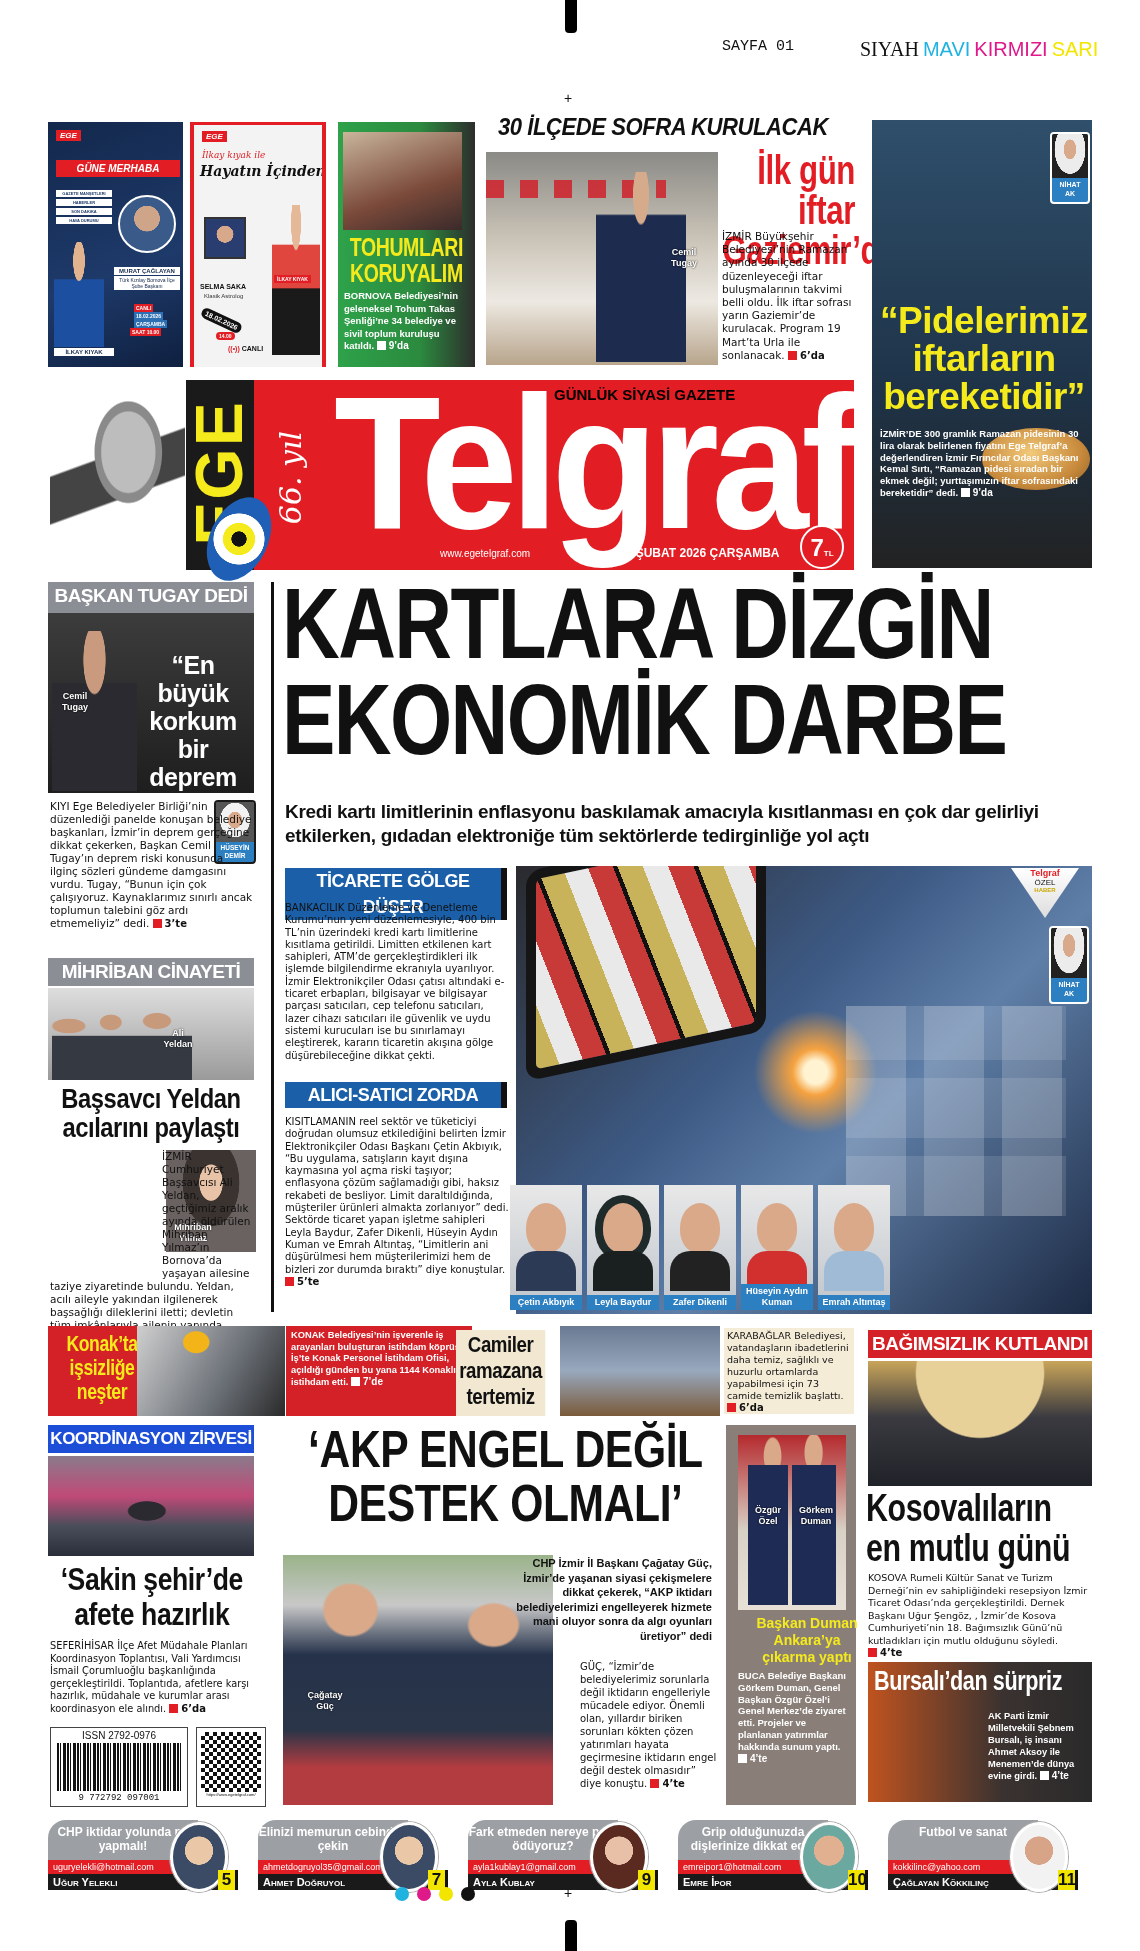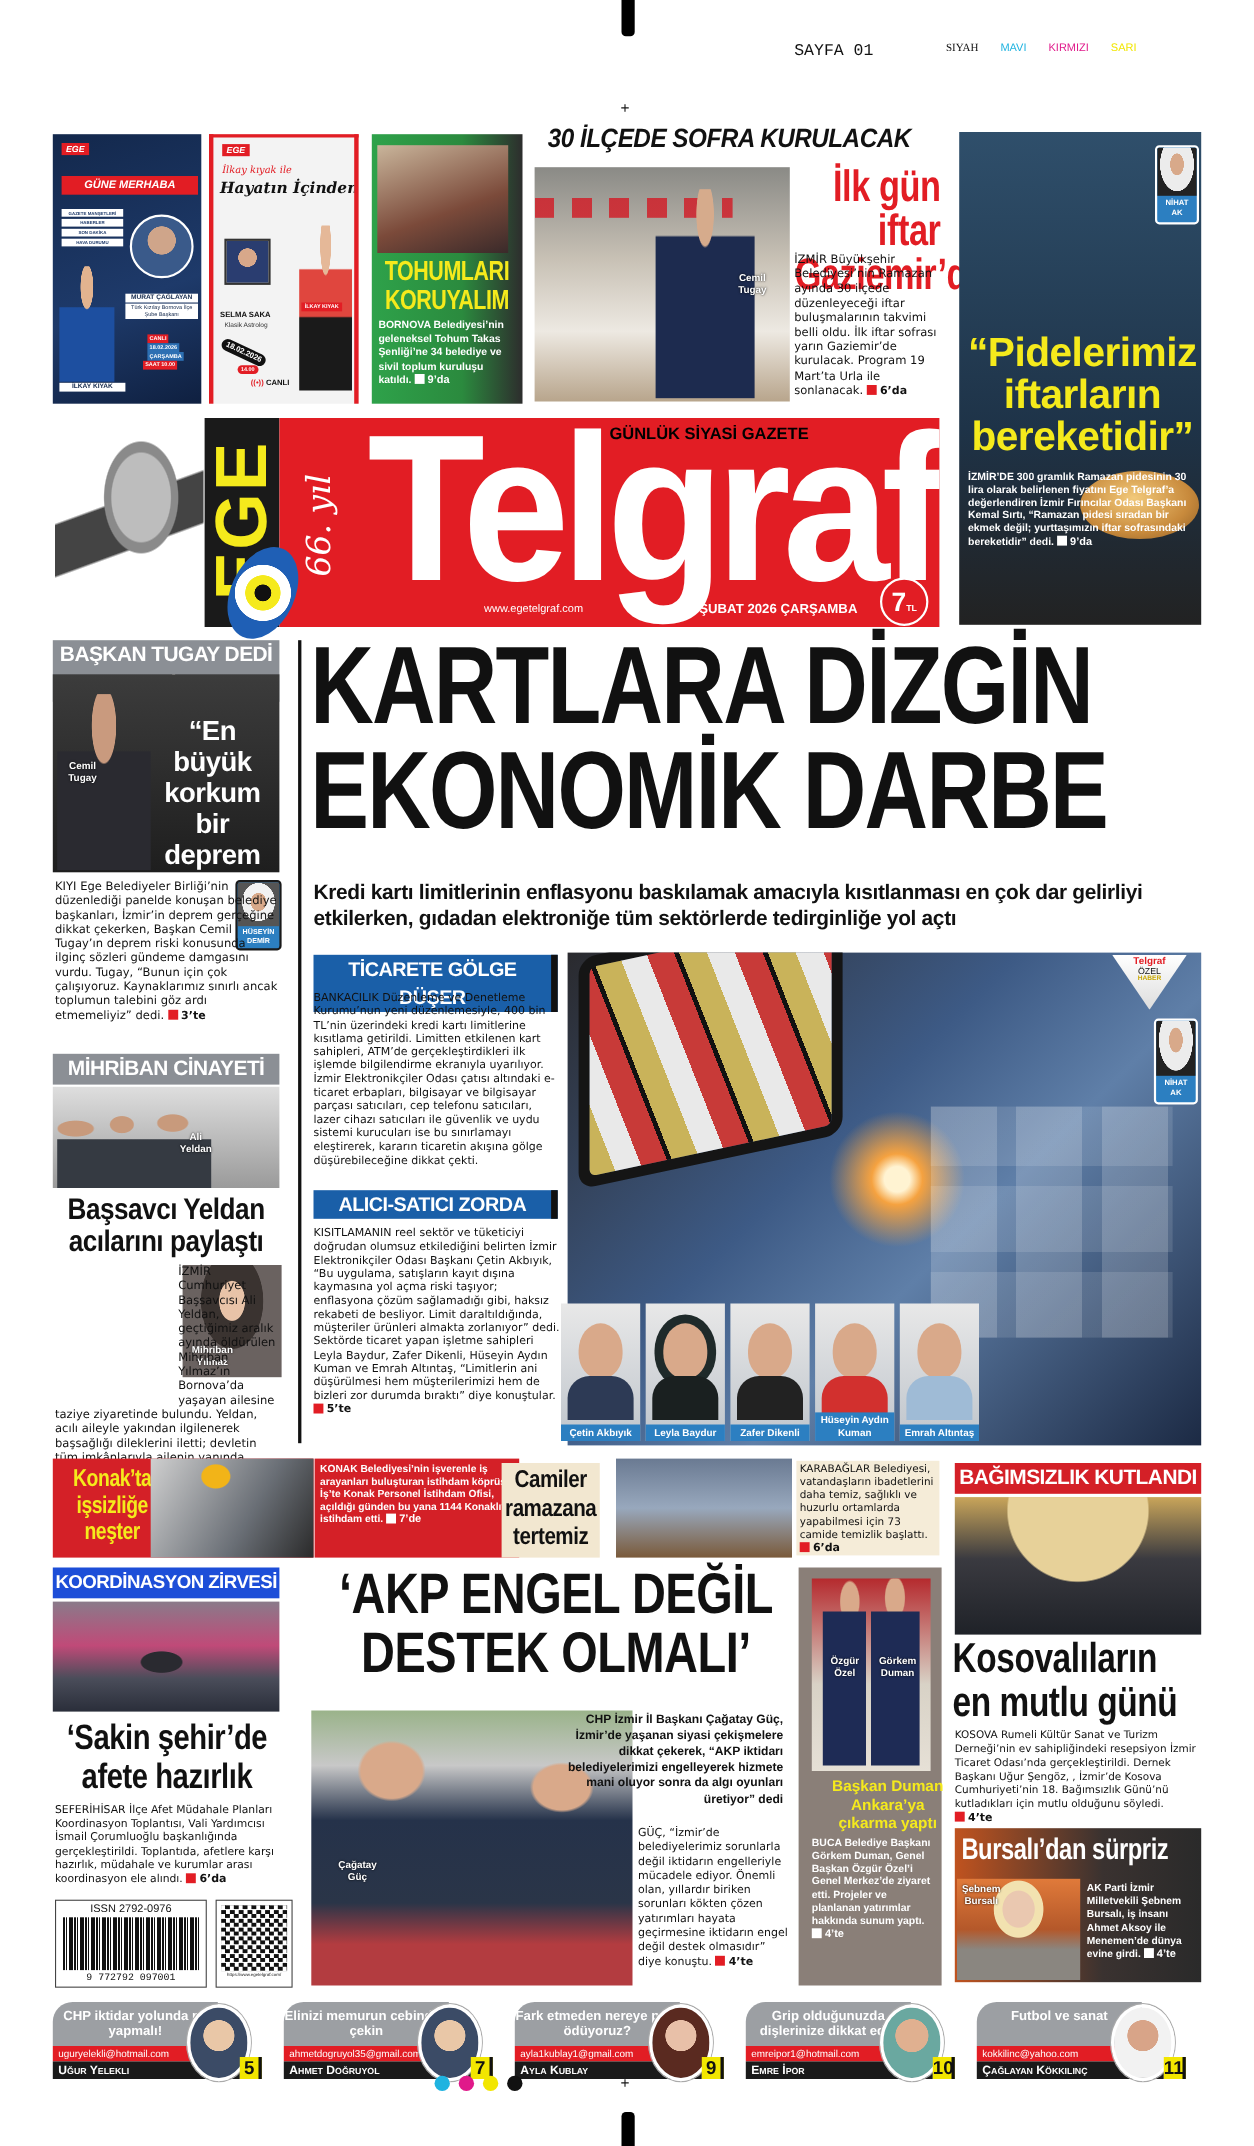--- a/index.html
+++ b/index.html
@@ -25,21 +25,21 @@
 .person{position:absolute;top:1185px;width:72px;height:125px;background:linear-gradient(180deg,#e8e8e8,#bfc5cc)}
 .person .face{position:absolute;left:16px;top:18px;width:40px;height:50px;border-radius:50% 50% 45% 45%;background:#d9a98a}
 .person .suit{position:absolute;left:6px;top:66px;width:60px;height:40px;border-radius:20px 20px 0 0;background:#2d3a55}
 .person .nm{position:absolute;left:0;bottom:0;width:100%;background:#2c7fc1;color:#fff;font-size:9px;font-weight:700;text-align:center;line-height:11px;padding:2px 0}
 </style>
 </head>
 <body>
 
 <div class="abs" style="left:565px;top:0;width:12px;height:33px;background:#000;border-radius:0 0 4px 4px"></div>
 <div class="abs topmarks" style="left:722px;top:38px">SAYFA 01</div>
-<div class="abs" style="left:860px;top:38px;font-size:10px;display:flex;gap:20px">
+<div class="abs" style="left:860px;top:38px;font-size:20px;display:flex;gap:4px">
   <span style="color:#111;font-family:'Liberation Serif',serif">SIYAH</span>
   <span style="color:#1fb3e0">MAVI</span>
   <span style="color:#e0198a">KIRMIZI</span>
   <span style="color:#f2e600">SARI</span>
 </div>
 <div class="abs" style="left:564px;top:90px;font-size:14px">+</div>
 
 <div class="abs" style="left:48px;top:122px;width:135px;height:245px;background:linear-gradient(160deg,#13284c,#1e3a6a 60%,#0f2040);overflow:hidden">
   <div class="abs" style="left:8px;top:8px;background:#e21d24;color:#fff;font-size:8px;font-weight:700;font-style:italic;padding:1px 4px">EGE</div>
   <div class="abs" style="left:8px;top:38px;width:124px;background:#e21d24;color:#fff;font-size:10px;font-weight:700;font-style:italic;text-align:center;padding:3px 0">GÜNE MERHABA</div>
@@ -255,21 +255,21 @@
 </div>
 <div class="abs" style="left:196px;top:1727px;width:70px;height:80px;border:1px solid #444;background:#fff;padding:4px">
   <div style="width:60px;height:60px;background:repeating-conic-gradient(#111 0 25%,#fff 0 50%) 0 0/8px 8px"></div>
   <div style="font-size:4px;text-align:center">https://www.egetelgraf.com/</div>
 </div>
 
 <div class="abs cond" style="left:284px;top:1422px;width:440px;font-size:52px;line-height:54px;color:#111;text-align:center;transform:scaleX(0.82);transform-origin:left;width:540px;white-space:nowrap">
   <div>‘AKP ENGEL DEĞİL</div>
   <div>DESTEK OLMALI’</div>
 </div>
-<div class="abs photo" style="left:283px;top:1555px;width:292px;height:250px;background:radial-gradient(ellipse at 25% 22%,#d9a98a 0 9%,transparent 10%),radial-gradient(ellipse at 78% 28%,#d9a98a 0 8%,transparent 9%),linear-gradient(180deg,#9ab38a 0%,#c8c8c8 20%,#25324a 40%,#2a3548 70%,#b33c40 85%)">
+<div class="abs photo" style="left:283px;top:1555px;width:270px;height:250px;background:radial-gradient(ellipse at 25% 22%,#d9a98a 0 9%,transparent 10%),radial-gradient(ellipse at 78% 28%,#d9a98a 0 8%,transparent 9%),linear-gradient(180deg,#9ab38a 0%,#c8c8c8 20%,#25324a 40%,#2a3548 70%,#b33c40 85%)">
   <div class="abs caption" style="left:22px;top:135px;width:40px">Çağatay Güç</div>
 </div>
 <div class="abs" style="left:500px;top:1556px;width:212px;font-size:11px;line-height:14.5px;font-weight:700;color:#111;text-align:right">CHP İzmir İl Başkanı Çağatay Güç, İzmir’de yaşanan siyasi çekişmelere dikkat çekerek, “AKP iktidarı belediyelerimizi engelleyerek hizmete mani oluyor sonra da algı oyunları üretiyor” dedi</div>
 <div class="abs body-text" style="left:580px;top:1660px;width:138px;font-size:10px;line-height:13px">
   <b>GÜÇ</b><span>, “İzmir’de belediyelerimiz sorunlarla değil iktidarın engelleriyle mücadele ediyor. Önemli olan, yıllardır biriken sorunları kökten çözen yatırımları hayata geçirmesine iktidarın engel değil destek olmasıdır” diye konuştu.</span>
   <span class="ref">4’te</span>
 </div>
 
 <div class="abs" style="left:726px;top:1425px;width:130px;height:380px;background:#8a7f78">
   <div class="abs photo" style="left:12px;top:10px;width:108px;height:175px;background:radial-gradient(ellipse at 32% 12%,#d9a98a 0 8%,transparent 9%),radial-gradient(ellipse at 70% 10%,#d9a98a 0 8%,transparent 9%),linear-gradient(180deg,#b52a2e,#d8d2c6 55%,#e6e0d6)">
@@ -279,23 +279,20 @@
   </div>
   <div class="abs" style="left:20px;top:190px;width:122px;color:#f5ea1c;font-size:14px;font-weight:700;line-height:17px;text-align:center">Başkan Duman Ankara’ya çıkarma yaptı</div>
   <div class="abs" style="left:12px;top:245px;width:112px;color:#fff;font-size:9.5px;line-height:11.8px;font-weight:700">
     <span>BUCA Belediye Başkanı Görkem Duman, Genel Başkan Özgür Özel’i Genel Merkez’de ziyaret etti. Projeler ve planlanan yatırımlar hakkında sunum yaptı.</span>
     <span class="ref white">4’te</span>
   </div>
 </div>
 
 <div class="abs" style="left:868px;top:1662px;width:224px;height:140px;background:linear-gradient(90deg,#c0531f,#3a3230 60%,#2a2a2a)">
   <div class="abs cond" style="left:6px;top:2px;width:260px;color:#fff;font-size:27px;line-height:34px;transform:scaleX(0.8);transform-origin:left;white-space:nowrap">Bursalı’dan sürpriz</div>
-  <div class="abs photo" style="left:2px;top:46px;width:112px;height:92px;background:radial-gradient(ellipse at 50% 30%,#eac8b0 0 18%,#f2e2b0 19% 28%,transparent 29%),linear-gradient(180deg,#e07a3a,#b4582a 50%,#8a8680 70%)">
-    <div class="abs caption" style="left:2px;top:4px;width:40px">Şebnem Bursalı</div>
-  </div>
   <div class="abs" style="left:120px;top:48px;width:102px;color:#fff;font-size:9.3px;line-height:12px;font-weight:700">
     <span>AK Parti İzmir Milletvekili Şebnem Bursalı, iş insanı Ahmet Aksoy ile Menemen’de dünya evine girdi.</span>
     <span class="ref white">4’te</span>
   </div>
 </div>
 
 <div class="author-box" style="left:48px">
   <div class="author-top">CHP iktidar yolunda ne yapmalı!</div>
   <div class="author-mail">uguryelekli@hotmail.com</div>
   <div class="author-name">Uğur Yelekli</div>

